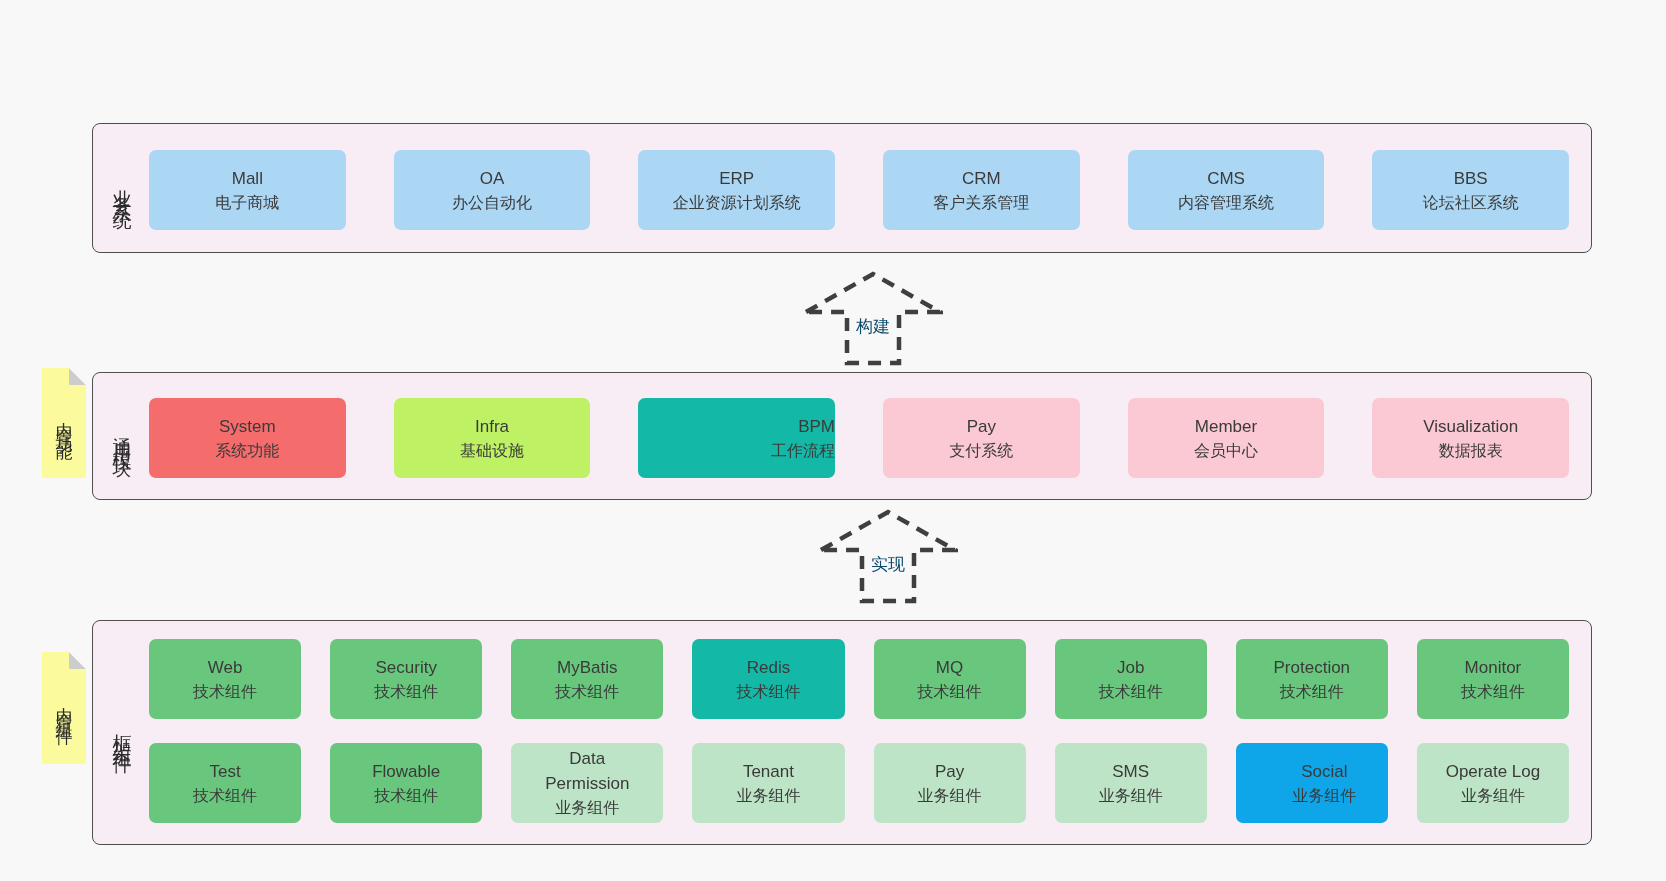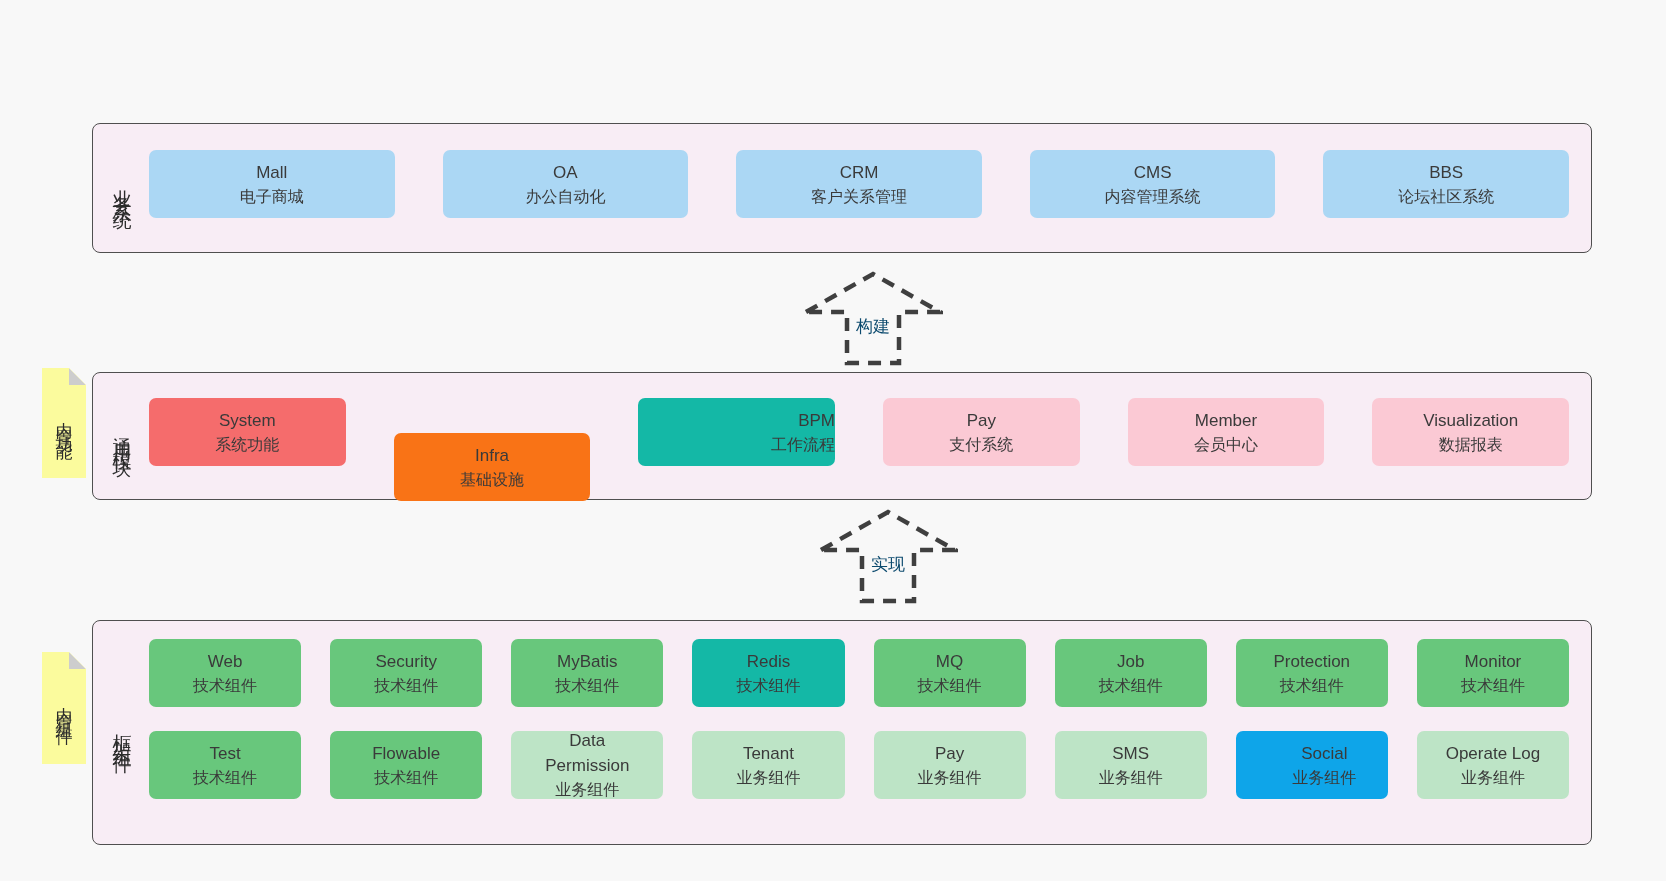--- a/index.html
+++ b/index.html
@@ -46,21 +46,21 @@
   #layer-modules  .boxes-row{top:25px;}
   .boxes-grid{
     position:absolute;
     left:56px;right:22px;top:18px;
     display:grid;
     grid-template-columns:repeat(8,1fr);
     column-gap:29px;row-gap:24px;
   }
   .box{
     flex:1;
-    height:68px;
+    height:80px;
     border-radius:7px;
     display:flex;flex-direction:column;
     align-items:center;justify-content:center;
     text-align:center;
     line-height:24px;
   }
   .box .en{font-size:17px;line-height:25px;}
   .box .zh{font-size:16px;line-height:24px;}
   .en-wrap{max-width:104px;display:inline-block;}
 
@@ -116,20 +116,24 @@
     <div class="boxes-row">
       <div class="box" style="background-color: rgb(171, 215, 244);">
         <span class="en">Mall</span>
         <span class="zh">电子商城</span>
       </div>
       <div class="box" style="background-color: rgb(171, 215, 244);">
         <span class="en">OA</span>
         <span class="zh">办公自动化</span>
       </div>
       <div class="box" style="background-color: rgb(171, 215, 244);">
+        <span class="en">ERP</span>
+        <span class="zh">企业资源计划系统</span>
+      </div>
+      <div class="box" style="background-color: rgb(171, 215, 244);">
         <span class="en">CRM</span>
         <span class="zh">客户关系管理</span>
       </div>
       <div class="box" style="background-color: rgb(171, 215, 244);">
         <span class="en">CMS</span>
         <span class="zh">内容管理系统</span>
       </div>
       <div class="box" style="background-color: rgb(171, 215, 244);">
         <span class="en">BBS</span>
         <span class="zh">论坛社区系统</span>
@@ -148,21 +152,21 @@
     <span class="note-text">内置功能</span>
     <span class="note-fold"></span>
   </div>
   <div class="layer" id="layer-modules">
     <div class="layer-label">通用模块</div>
     <div class="boxes-row">
       <div class="box" style="background-color: rgb(245, 108, 108);">
         <span class="en">System</span>
         <span class="zh">系统功能</span>
       </div>
-      <div class="box" style="background-color: #f97316; margin-top: 35px;">
+      <div class="box" style="background-color: #bef264;">
         <span class="en">Infra</span>
         <span class="zh">基础设施</span>
       </div>
       <div class="box" style="background-color: #14b8a6; align-items: flex-end;">
         <span class="en">BPM</span>
         <span class="zh">工作流程</span>
       </div>
       <div class="box" style="background-color: rgb(251, 201, 212);">
         <span class="en">Pay</span>
         <span class="zh">支付系统</span>

